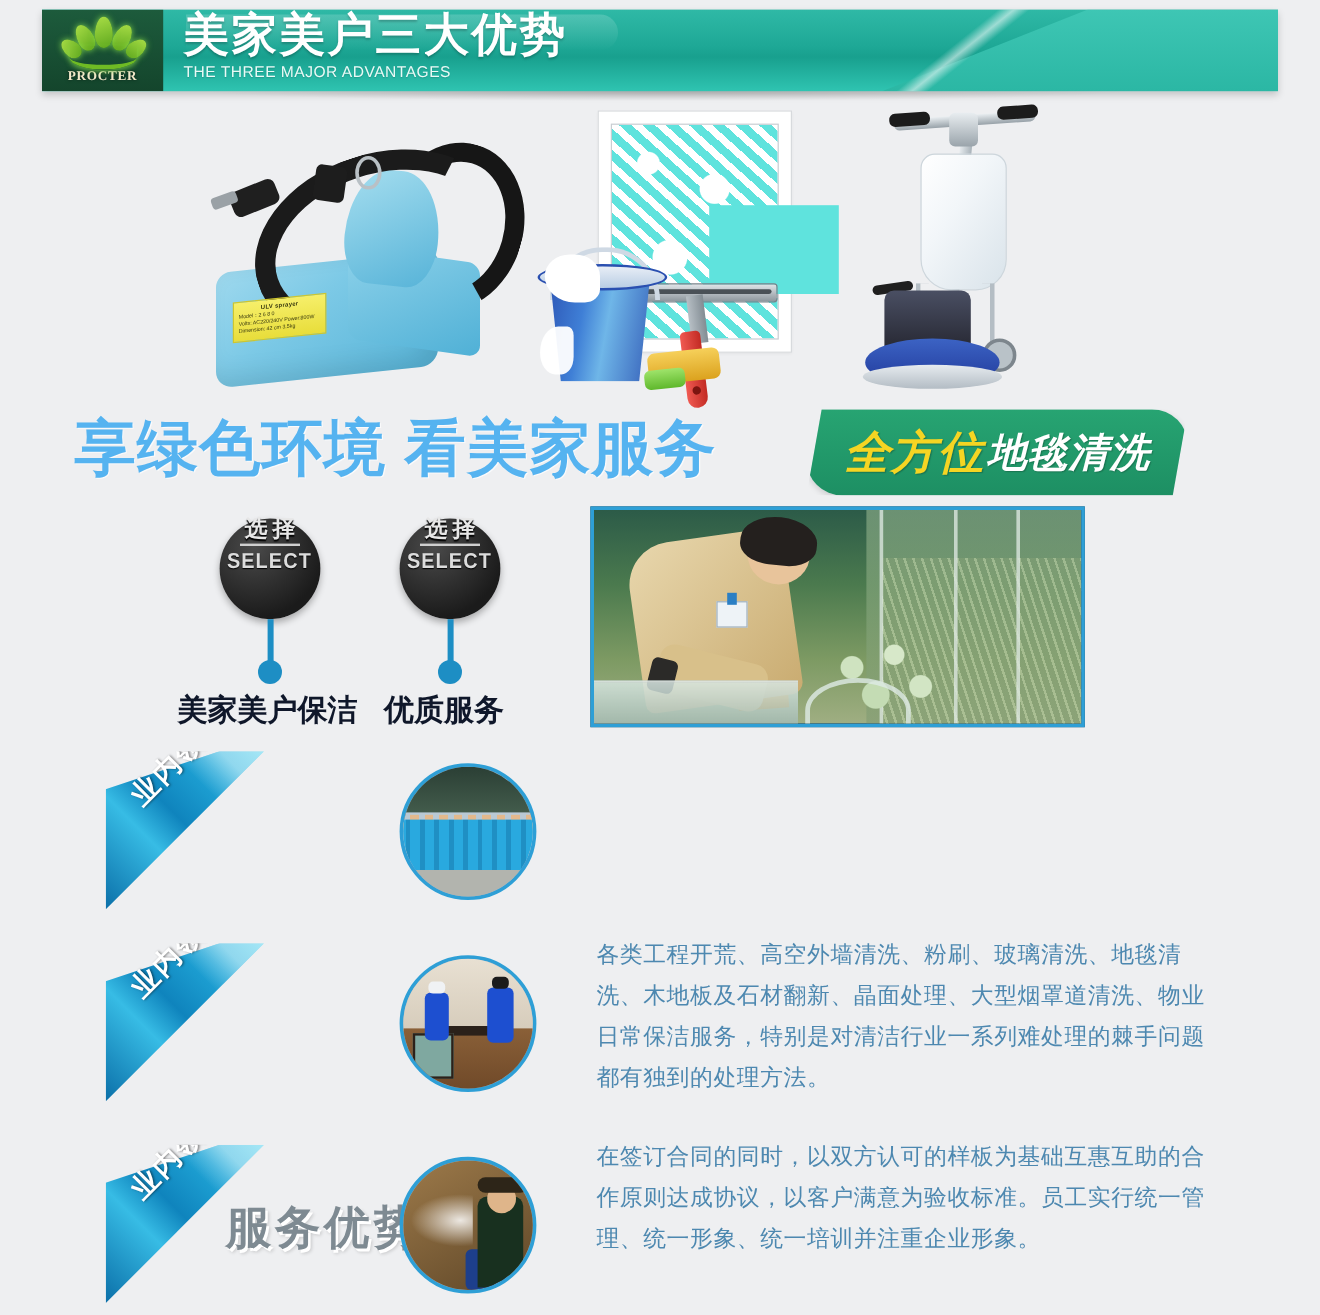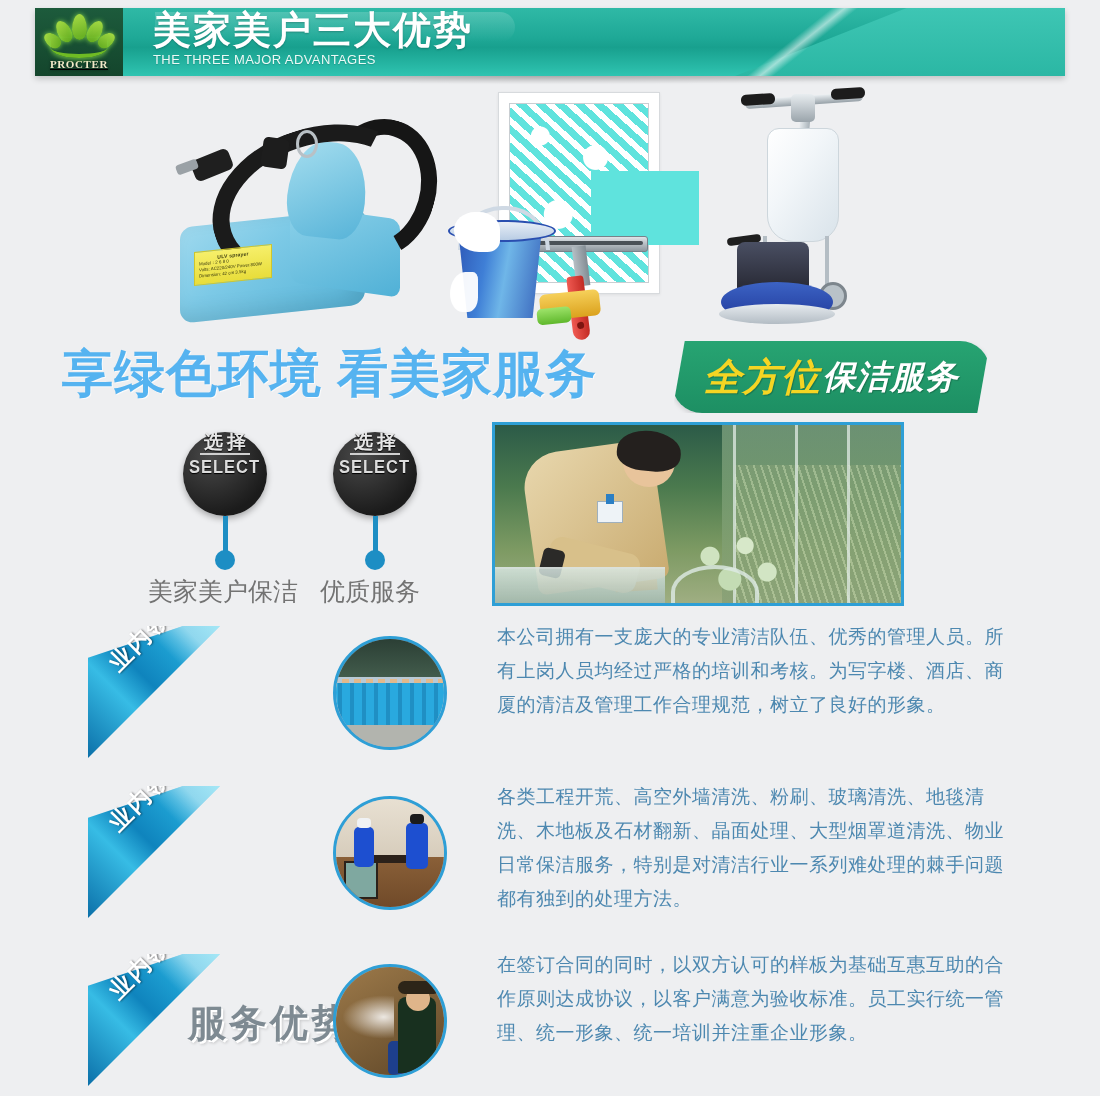--- a/index.html
+++ b/index.html
@@ -31,25 +31,24 @@
   .hdr-shine{
     position:absolute;left:120px;top:4px;width:360px;height:30px;border-radius:0 40px 40px 0;
     background:linear-gradient(180deg,rgba(255,255,255,.17),rgba(255,255,255,0));
     pointer-events:none;
   }
   .header-shadow{
     position:absolute;left:175px;top:76px;width:760px;height:8px;
     background:radial-gradient(ellipse at 50% 0%,rgba(0,0,0,.16),rgba(0,0,0,0) 72%);
   }
   .logo-box{
-    position:absolute;left:0;top:0;width:88px;height:68px;
+    position:absolute;left:0;top:0;width:101px;height:68px;
     background:linear-gradient(180deg,#1d5b3c,#14452c);
     display:flex;align-items:center;justify-content:center;flex-direction:column;
     z-index:3;
-    text-decoration:underline;
   }
   .logo-leaves{position:relative;width:72px;height:42px;}
   .leaf{
     position:absolute;background:linear-gradient(160deg,#a8dd46,#5ea81e);
     border-radius:50% 10% 50% 10%;
     box-shadow:0 0 5px rgba(140,230,80,.85);
   }
   .leaf.l1{width:15px;height:26px;left:29px;top:0px;transform:rotate(0deg);border-radius:50% 50% 50% 50%/60% 60% 40% 40%;}
   .leaf.l2{width:14px;height:23px;left:14px;top:6px;transform:rotate(-28deg);border-radius:50% 50% 50% 50%/60% 60% 40% 40%;}
   .leaf.l3{width:14px;height:23px;left:45px;top:6px;transform:rotate(28deg);border-radius:50% 50% 50% 50%/60% 60% 40% 40%;}
@@ -277,21 +276,21 @@
     font-family:"Liberation Sans Narrow","Liberation Sans",sans-serif;
     transform:scaleX(.92);
   }
   .pin .stem{
     width:5px;height:36px;background:#1d8ec4;margin:0 auto;
   }
   .pin .dot{
     width:20px;height:20px;border-radius:50%;background:#1d8ec4;margin:-2px auto 0;
   }
   .pin-label{
-    position:absolute;font-size:25px;font-weight:normal;color:#737373;white-space:nowrap;
+    position:absolute;font-size:25px;font-weight:bold;color:#0f172a;white-space:nowrap;
   }
 
   
   .mainphoto{
     position:absolute;left:492px;top:422px;width:412px;height:184px;
     border:3px solid #2e9fd6;box-sizing:border-box;overflow:hidden;background:#17384b;
   }
   .mp-sky{position:absolute;left:0;top:0;right:0;height:100%;
     background:linear-gradient(180deg,#2c5b48 0%,#4b7a4e 35%,#7d9a63 70%,#9fae82 100%);}
   .mp-glass{position:absolute;left:56%;top:0;right:0;bottom:0;
@@ -479,21 +478,21 @@
       <div class="pol-motor"></div>
       <div class="pol-wheel"></div>
       <div class="pol-base"></div>
     </div>
   </div>
 
   <div class="slogan">享绿色环境 看美家服务</div>
 
   <div class="greenbadge">
     <span class="gb-yellow">全方位</span>
-    <span class="gb-white">保洁服务</span>
+    <span class="gb-white">地毯清洗</span>
   </div>
 
   <div class="pin" style="left:183px;top:432px;">
     <div class="disc">
       <div class="cn">选择</div>
       <div class="en">SELECT</div>
     </div>
     <div class="stem"></div>
     <div class="dot"></div>
   </div>
@@ -534,21 +533,20 @@
       <div class="ribbon-gloss"></div>
       <div class="ribbon-text">业内领先</div>
     </div>
     <div class="adv-thumb">
       <div class="t1-roof"></div>
         <div class="t1-sky"></div>
       <div class="t1-heads"></div>
         <div class="t1-row"></div>
         <div class="t1-ground"></div>
     </div>
-    <div class="adv-para">本公司拥有一支庞大的专业清洁队伍、优秀的管理人员。所有上岗人员均经过严格的培训和考核。为写字楼、酒店、商厦的清洁及管理工作合理规范，树立了良好的形象。</div>
   </div>
 
   <div class="adv" style="top:782px;">
     <div class="ribbon">
       <div class="ribbon-shape"></div>
       <div class="ribbon-gloss"></div>
       <div class="ribbon-text">业内领先</div>
     </div>
     <div class="adv-thumb">
       <div class="t2-wall"></div>

